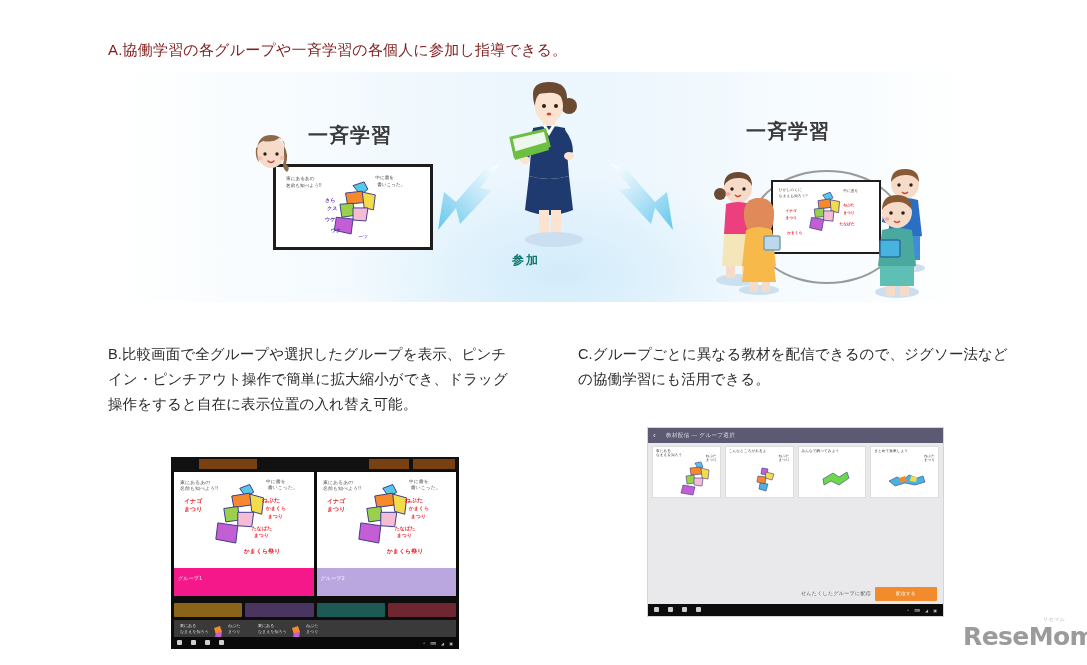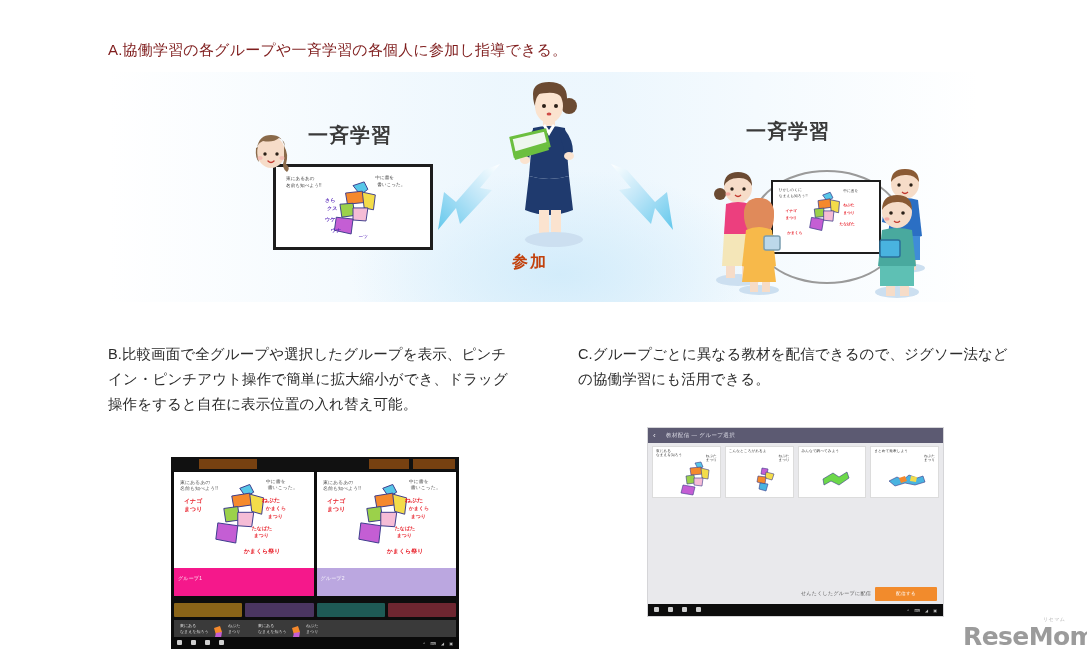--- a/index.html
+++ b/index.html
@@ -37,21 +37,21 @@
 
   
   .lbl{
     position:absolute;font-size:20px;font-weight:bold;color:#3a3a3a;
     letter-spacing:1px;white-space:nowrap;
   }
   .lbl-ichi{left:200px;top:50px;}
   .lbl-kyodo{left:638px;top:46px;}
   .lbl-sanka{
     position:absolute;left:404px;top:180px;
-    font-size:16px;font-weight:bold;color:#c2410c;letter-spacing:2px;font-family:Liberation Serif, serif;
+    font-size:12px;font-weight:bold;color:#0f766e;letter-spacing:2px;font-family:Liberation Serif, serif;
   }
 
   
   .board{
     position:absolute;left:165px;top:92px;width:160px;height:86px;
     background:#fff;border:3px solid #1d1d1d;box-sizing:border-box;
   }
   .board-head{position:absolute;left:143px;top:60px;width:40px;height:42px;z-index:3;}
 
   

